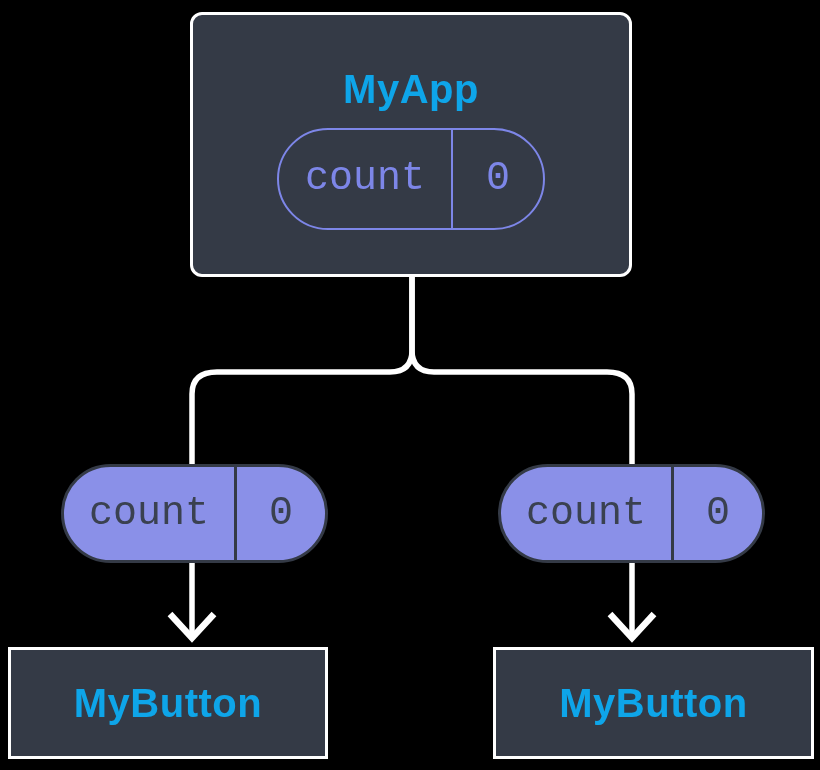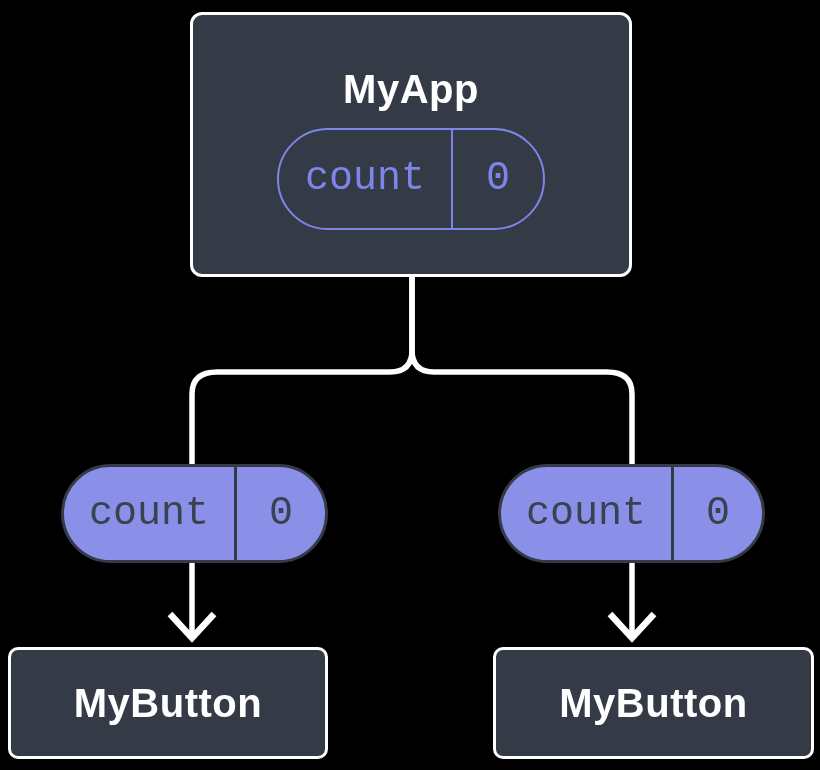--- a/index.html
+++ b/index.html
@@ -23,41 +23,41 @@
   }
   
   .node {
     position: absolute;
     box-sizing: border-box;
     background: #343A46;
     border: 3px solid #FFFFFF;
     border-radius: 12px;
   }
   .node-title {
-    color: #ffffff;
+    color: #0ea5e9;
     font-size: 40px;
     line-height: 44px;
     font-weight: 700;
     letter-spacing: 0.5px;
     text-align: center;
     white-space: nowrap;
   }
   #myapp-node { left: 190px; top: 12px; width: 442px; height: 265px; }
   #myapp-node .node-title {
     position: absolute;
     left: 0; right: 0;
     top: 52px;
   }
   .button-node {
     top: 647px;
     height: 112px;
     display: flex;
     align-items: center;
     justify-content: center;
-    border-radius: 10px;
+    border-radius: 0;
   }
   #mybutton-node-left  { left: 8px;   width: 320px; }
   #mybutton-node-right { left: 493px; width: 321px; }
 
   
   .pill {
     position: absolute;
     box-sizing: border-box;
     display: flex;
     align-items: stretch;

